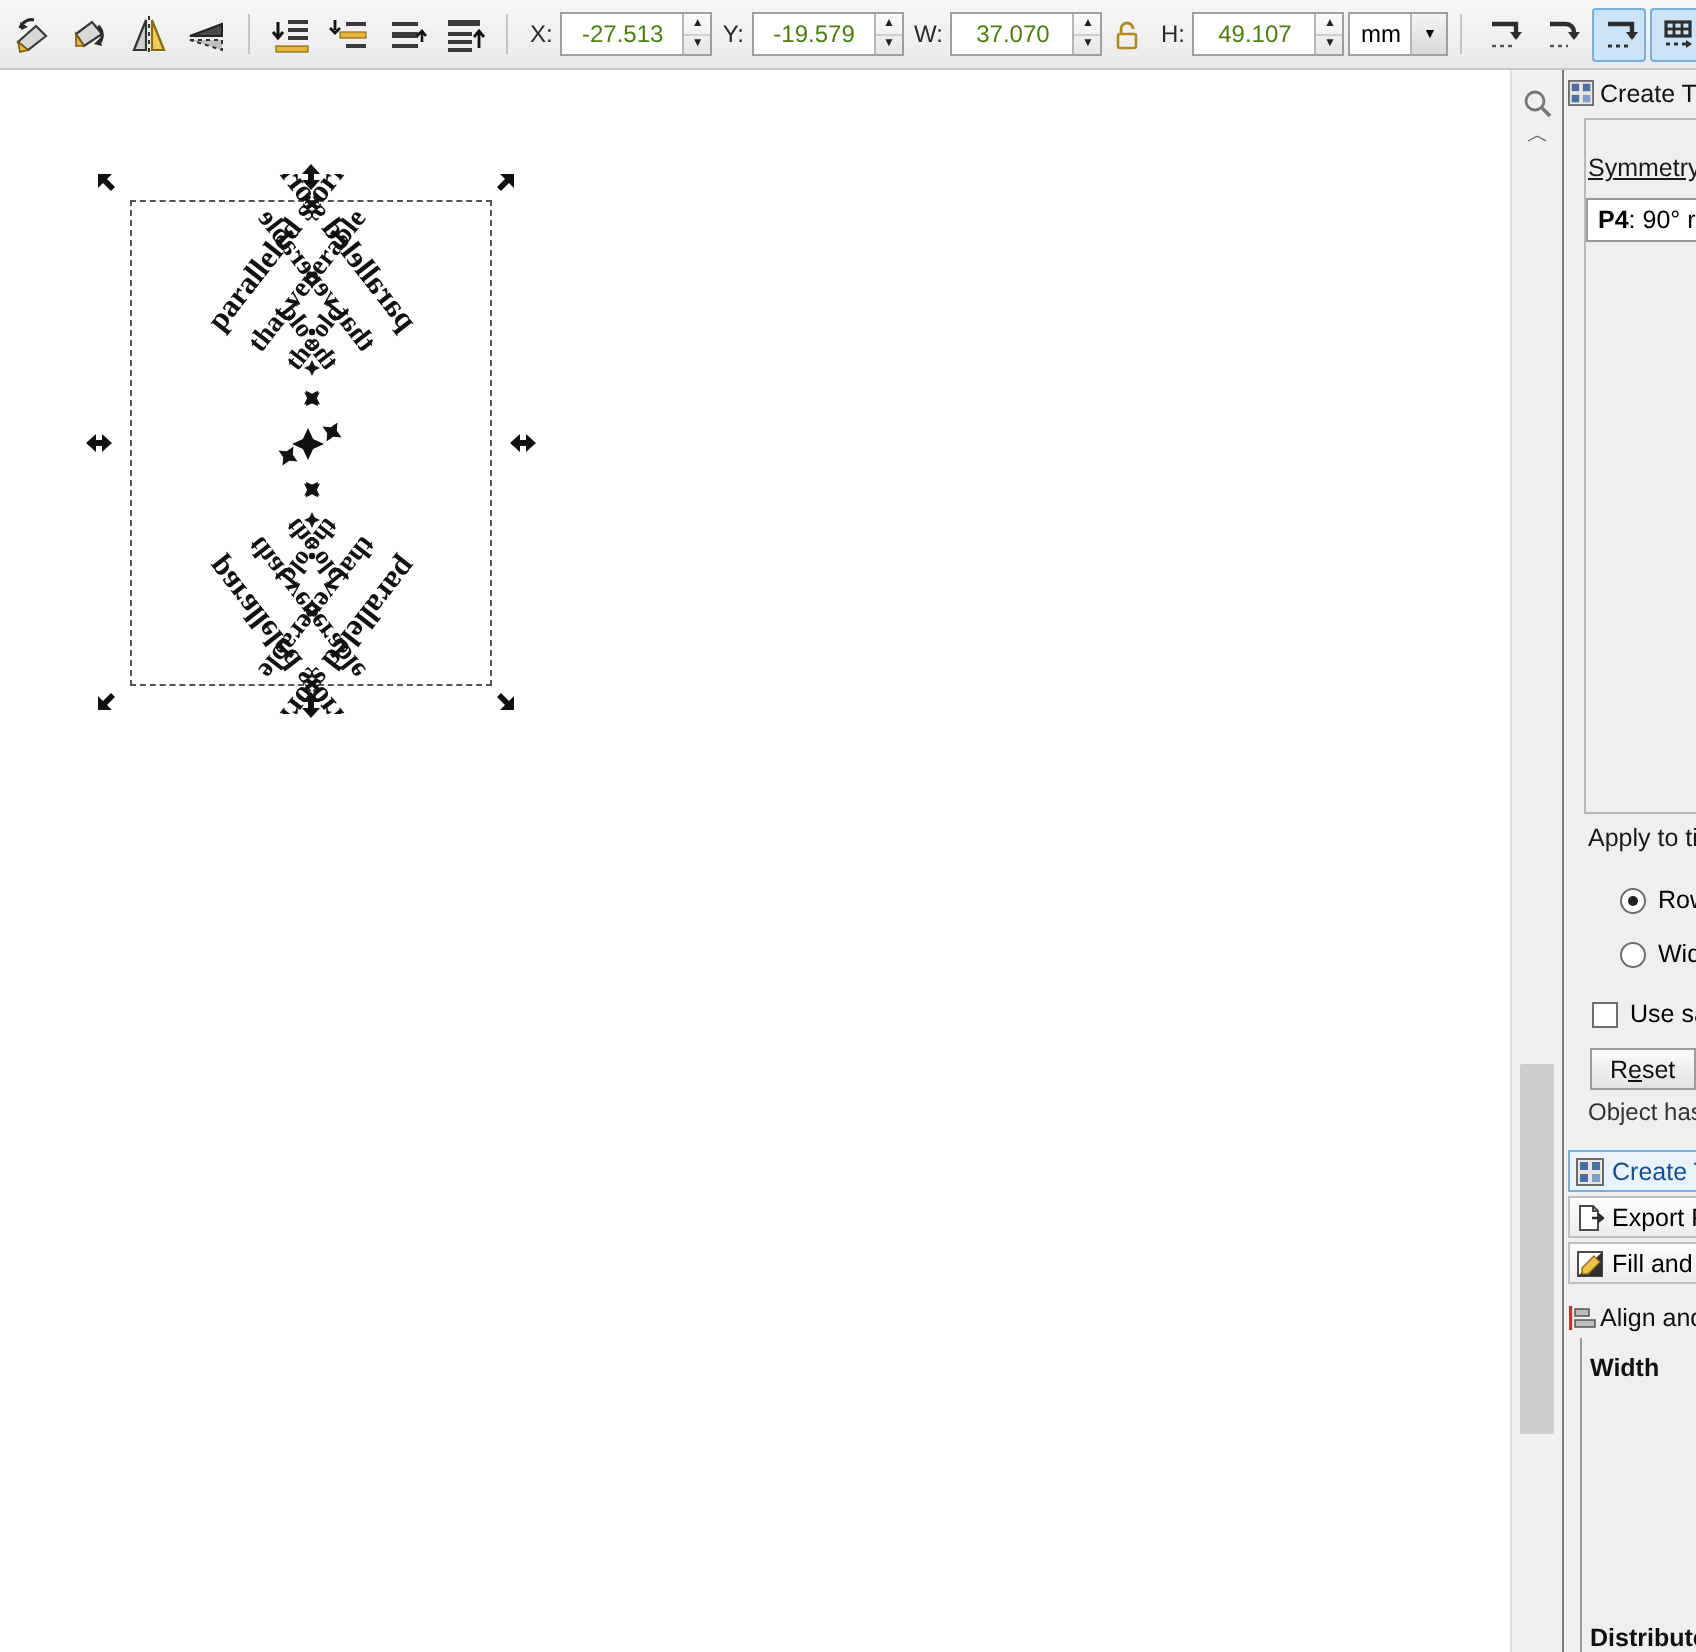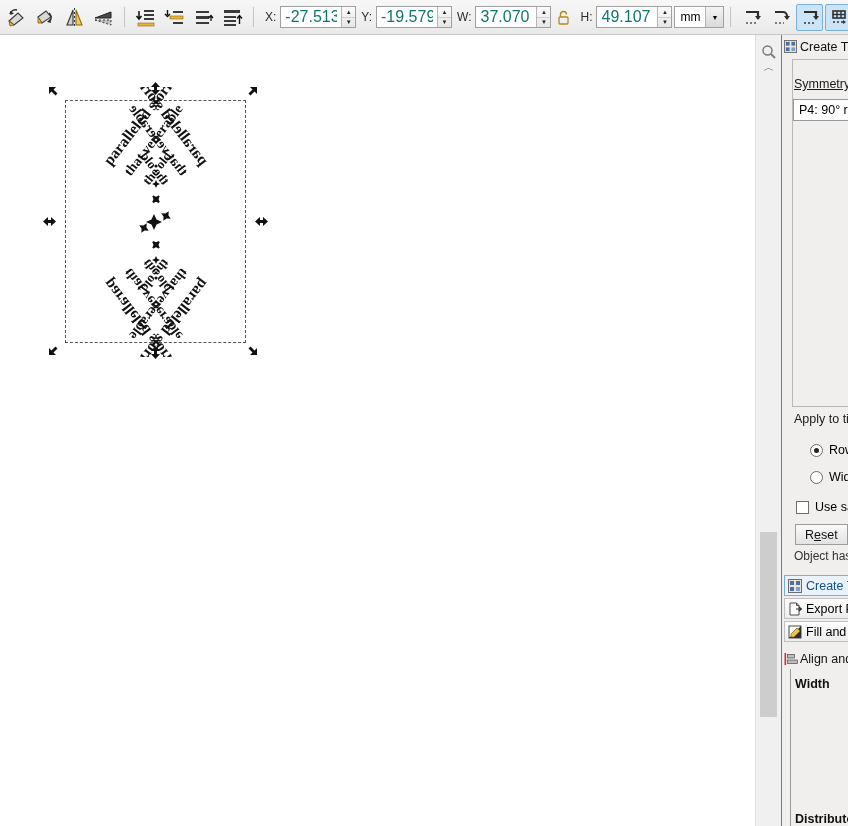--- a/index.html
+++ b/index.html
@@ -35,22 +35,22 @@
   .fieldlabel{
     font-size:12px;color:#2b2b2b;margin:0 4px 0 5px;flex:none;
     font-family:"Liberation Sans", sans-serif;
   }
   .spin{
     display:flex;align-items:stretch;height:22px;flex:none;
     border:1px solid #a0a0a0;background:#fff;box-sizing:border-box;
   }
   .spin input{
     border:0;outline:0;background:transparent;
-    width:52px;text-align:left;padding:0 4px;
-    font-family:"Liberation Sans", sans-serif;font-size:16px;color:#0f766e;
+    width:52px;text-align:center;padding:0 4px;
+    font-family:"Liberation Sans", sans-serif;font-size:12px;color:#4d7c0f;
     height:20px;
   }
   .spinbtns{
     width:13px;background:linear-gradient(to bottom,#fbfbfb,#e6e6e6);
     border-left:1px solid #b6b6b6;
     display:flex;flex-direction:column;
   }
   .spinbtns i{
     flex:1;display:flex;align-items:center;justify-content:center;
     font-style:normal;font-size:6px;line-height:1;color:#222;
@@ -120,21 +120,21 @@
     position:absolute;left:12px;top:42px;font-size:12.5px;color:#1a1a1a;
     white-space:nowrap;
   }
   .panel-sec u{text-decoration:underline;}
   .combo{
     position:absolute;left:11px;top:64px;width:120px;height:22px;
     background:#fff;border:1px solid #9a9a9a;box-sizing:border-box;
     display:flex;align-items:center;padding-left:5px;white-space:nowrap;
     font-size:12.5px;overflow:hidden;
   }
-  .combo b{font-weight:normal;}
+  .combo b{font-weight:bold;}
   .applylbl{
     position:absolute;left:12px;top:377px;font-size:12.5px;white-space:nowrap;color:#1a1a1a;
   }
   .radio-row{position:absolute;display:flex;align-items:center;white-space:nowrap;font-size:12.5px;}
   .radio{
     width:13px;height:13px;border-radius:50%;border:1px solid #6e6e6e;
     background:radial-gradient(circle,#fff 0%,#fff 100%);
     margin-right:6px;box-sizing:border-box;position:relative;flex:none;
   }
   .radio.on::after{

